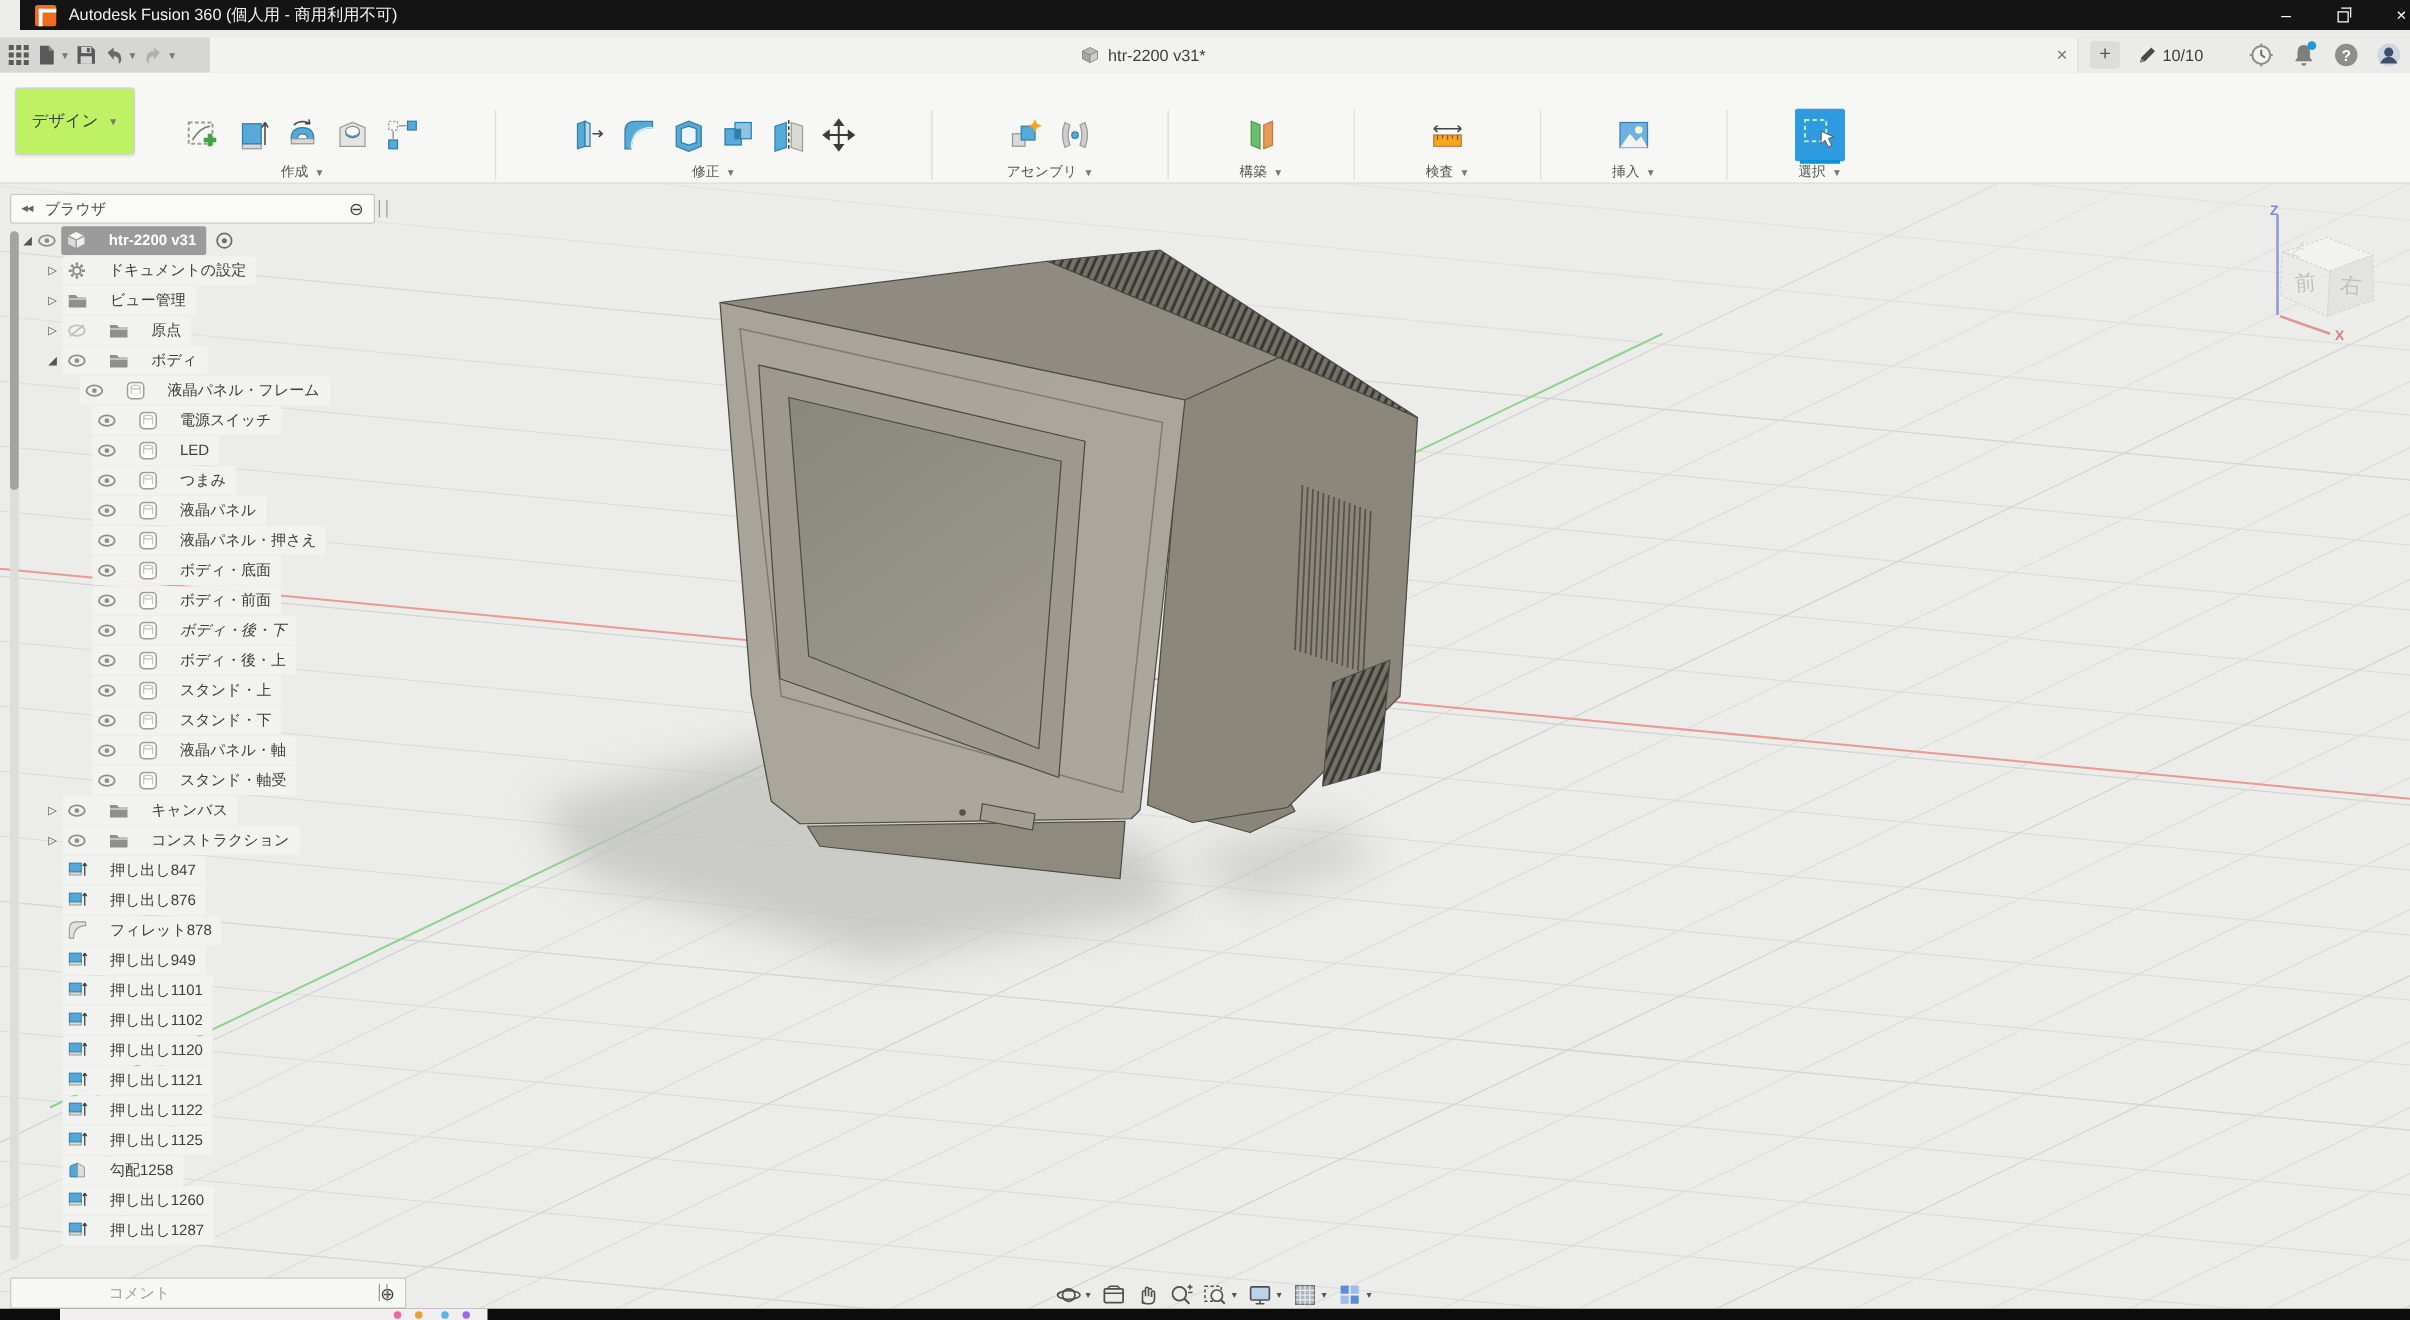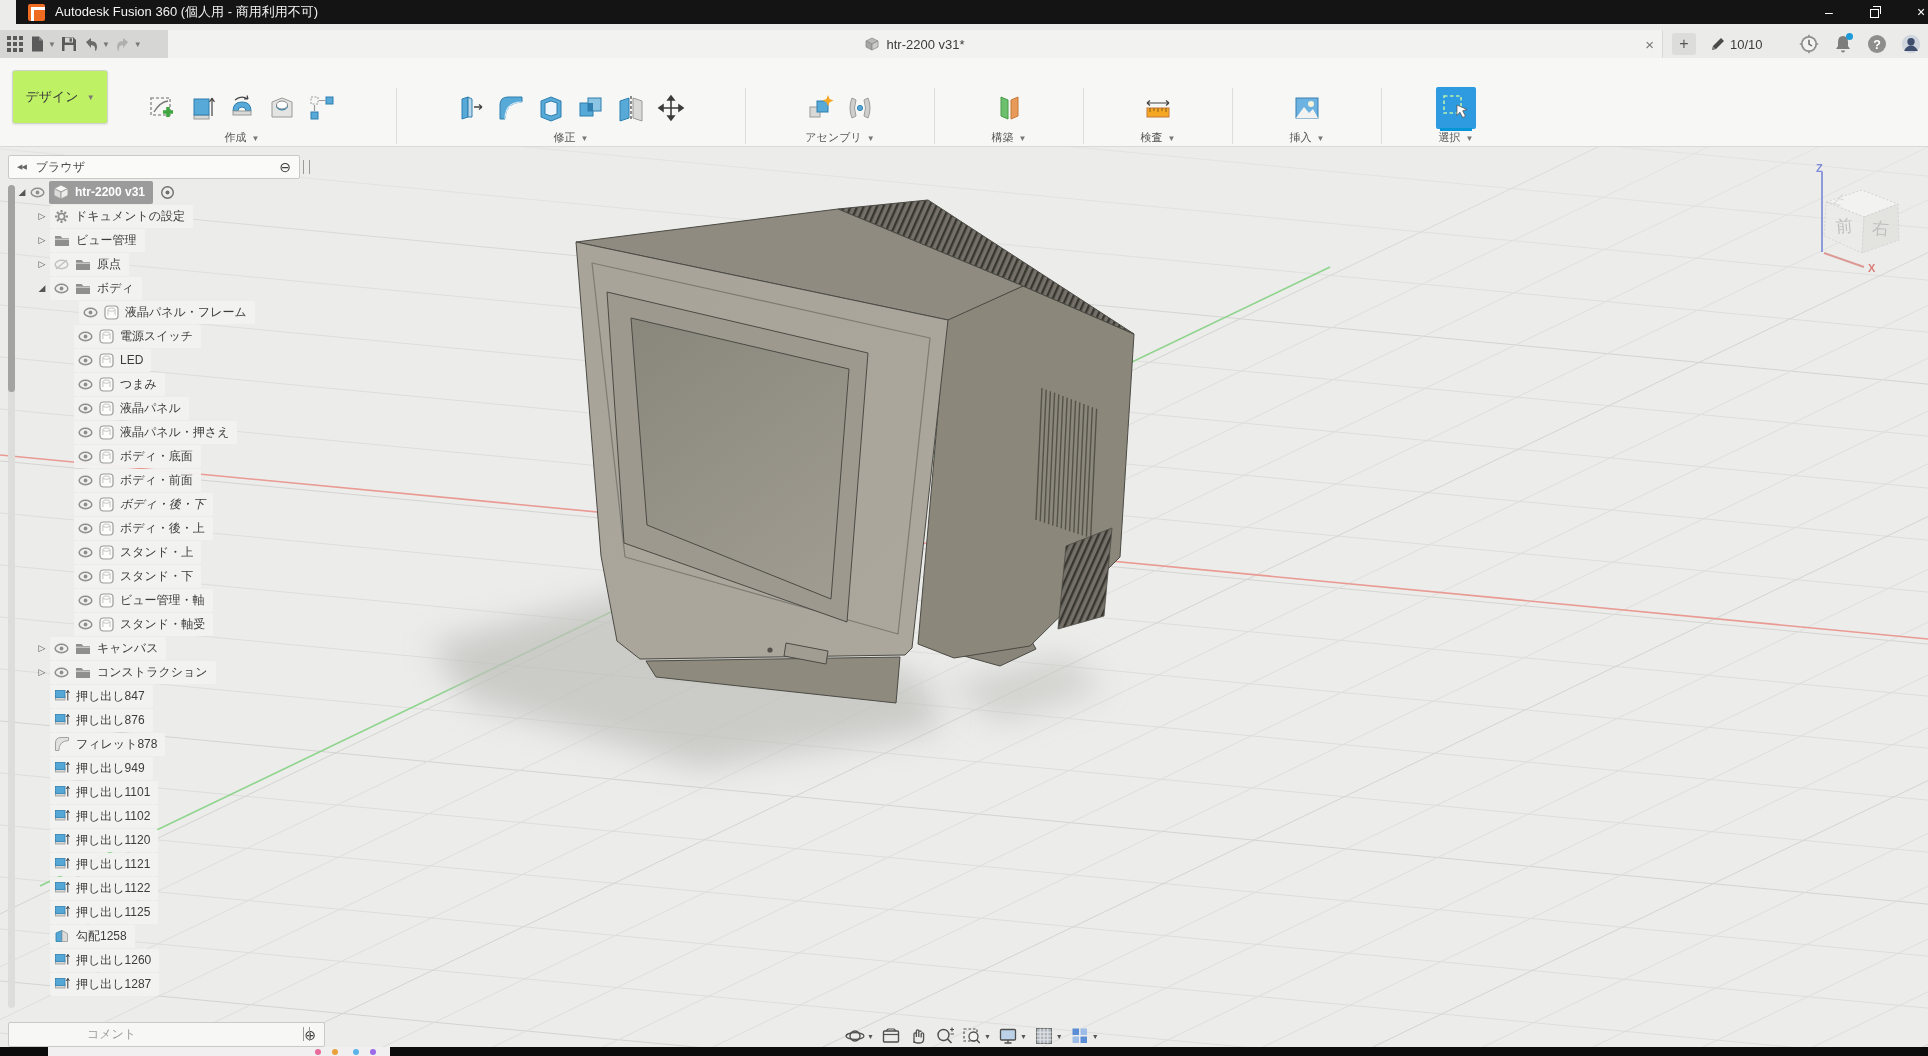--- a/index.html
+++ b/index.html
@@ -69,21 +69,21 @@
   .panel-head{position:absolute;left:8px;width:292px;height:24px;background:#fafaf9;
       border:1px solid #c9c9c8;border-radius:2px;box-sizing:border-box;display:flex;
       align-items:center;font-size:12px;color:#4a4a4a;}
   .panel-head .collapse{font-size:7px;color:#666;letter-spacing:-1px;margin:0 10px 0 8px;cursor:pointer;}
   .panel-head .action{margin-left:auto;margin-right:8px;color:#3c3c3c;font-size:14px;cursor:pointer;}
   .grip{position:absolute;width:5px;height:14px;border-left:1px solid #9a9a99;
         border-right:1px solid #9a9a99;}
   .trow{position:absolute;height:24px;display:flex;align-items:center;font-size:12px;color:#3c3c3c;}
   .twisty{width:16px;text-align:center;color:#555;font-size:9px;flex:0 0 auto;cursor:pointer;}
   .chip{display:flex;align-items:center;background:rgba(242,242,241,.95);border-radius:2px;
-        padding:2px 8px 2px 4px;gap:6px;height:19px;cursor:pointer;}
+        padding:2px 8px 2px 4px;gap:18px;height:19px;cursor:pointer;}
   .chip.sel{background:#9b9b9b;color:#fff;}
   .eyeout{margin-right:4px;display:flex;cursor:pointer;}
   .radio{margin-left:7px;display:flex;cursor:pointer;}
   .scrollbar{position:absolute;left:8px;top:185px;width:7px;height:823px;background:#dddddc;border-radius:4px;}
   .scroll-thumb{position:absolute;left:0;top:0;width:7px;height:207px;background:#a3a3a2;border-radius:4px;cursor:pointer;}
   
   .comment-bar{position:absolute;left:8px;top:1022px;width:317px;height:25px;background:#f7f7f6;
       border:1px solid #c9c9c8;border-radius:2px;box-sizing:border-box;display:flex;
       align-items:center;font-size:12px;color:#9b9b9a;}
   .comment-bar .ph{margin-left:78px;}
@@ -611,21 +611,21 @@
           </span>
           <span style="display:flex">
             <svg width="16" height="13" viewBox="0 0 16 13">
               <path d="M1,2 h5.5 l1.8,2 H15 v8 H1 Z" fill="#8f8f8d"></path>
               <path d="M1,5.2 H15" stroke="#f4f4f2" stroke-width=".8"></path>
             </svg>
           </span>
           <span>ボディ</span>
         </span>
       </div>
-      <div class="trow" style="left: 79px; top: 300px; justify-content: flex-end;">
+      <div class="trow" style="left: 64px; top: 300px; justify-content: flex-end;">
         <span class="chip">
           <span style="display:flex">
             <svg width="15" height="11" viewBox="0 0 15 11">
               <ellipse cx="7.5" cy="5.5" rx="6.3" ry="4.2" fill="none" stroke="#8f8f8d" stroke-width="1.5"></ellipse>
               <circle cx="7.5" cy="5.5" r="1.9" fill="#8f8f8d"></circle>
             </svg>
           </span>
           <span style="display:flex">
             <svg width="15" height="15" viewBox="0 0 15 15">
               <rect x="1" y="1" width="13" height="13" rx="3.2" fill="#fdfdfc" stroke="#9b9b99" stroke-width="1.2"></rect>
@@ -842,21 +842,21 @@
               <circle cx="7.5" cy="5.5" r="1.9" fill="#8f8f8d"></circle>
             </svg>
           </span>
           <span style="display:flex">
             <svg width="15" height="15" viewBox="0 0 15 15">
               <rect x="1" y="1" width="13" height="13" rx="3.2" fill="#fdfdfc" stroke="#9b9b99" stroke-width="1.2"></rect>
               <ellipse cx="7.5" cy="4.6" rx="3.6" ry="1.6" fill="none" stroke="#c4c4c2" stroke-width="1"></ellipse>
               <path d="M3.9,4.6 v5.6 M11.1,4.6 v5.6" stroke="#c4c4c2" stroke-width="1"></path>
             </svg>
           </span>
-          <span>ビュー管理・軸</span>
+          <span>液晶パネル・軸</span>
         </span>
       </div>
       <div class="trow" style="left: 74px; top: 612px;">
         <span class="chip">
           <span style="display:flex">
             <svg width="15" height="11" viewBox="0 0 15 11">
               <ellipse cx="7.5" cy="5.5" rx="6.3" ry="4.2" fill="none" stroke="#8f8f8d" stroke-width="1.5"></ellipse>
               <circle cx="7.5" cy="5.5" r="1.9" fill="#8f8f8d"></circle>
             </svg>
           </span>

